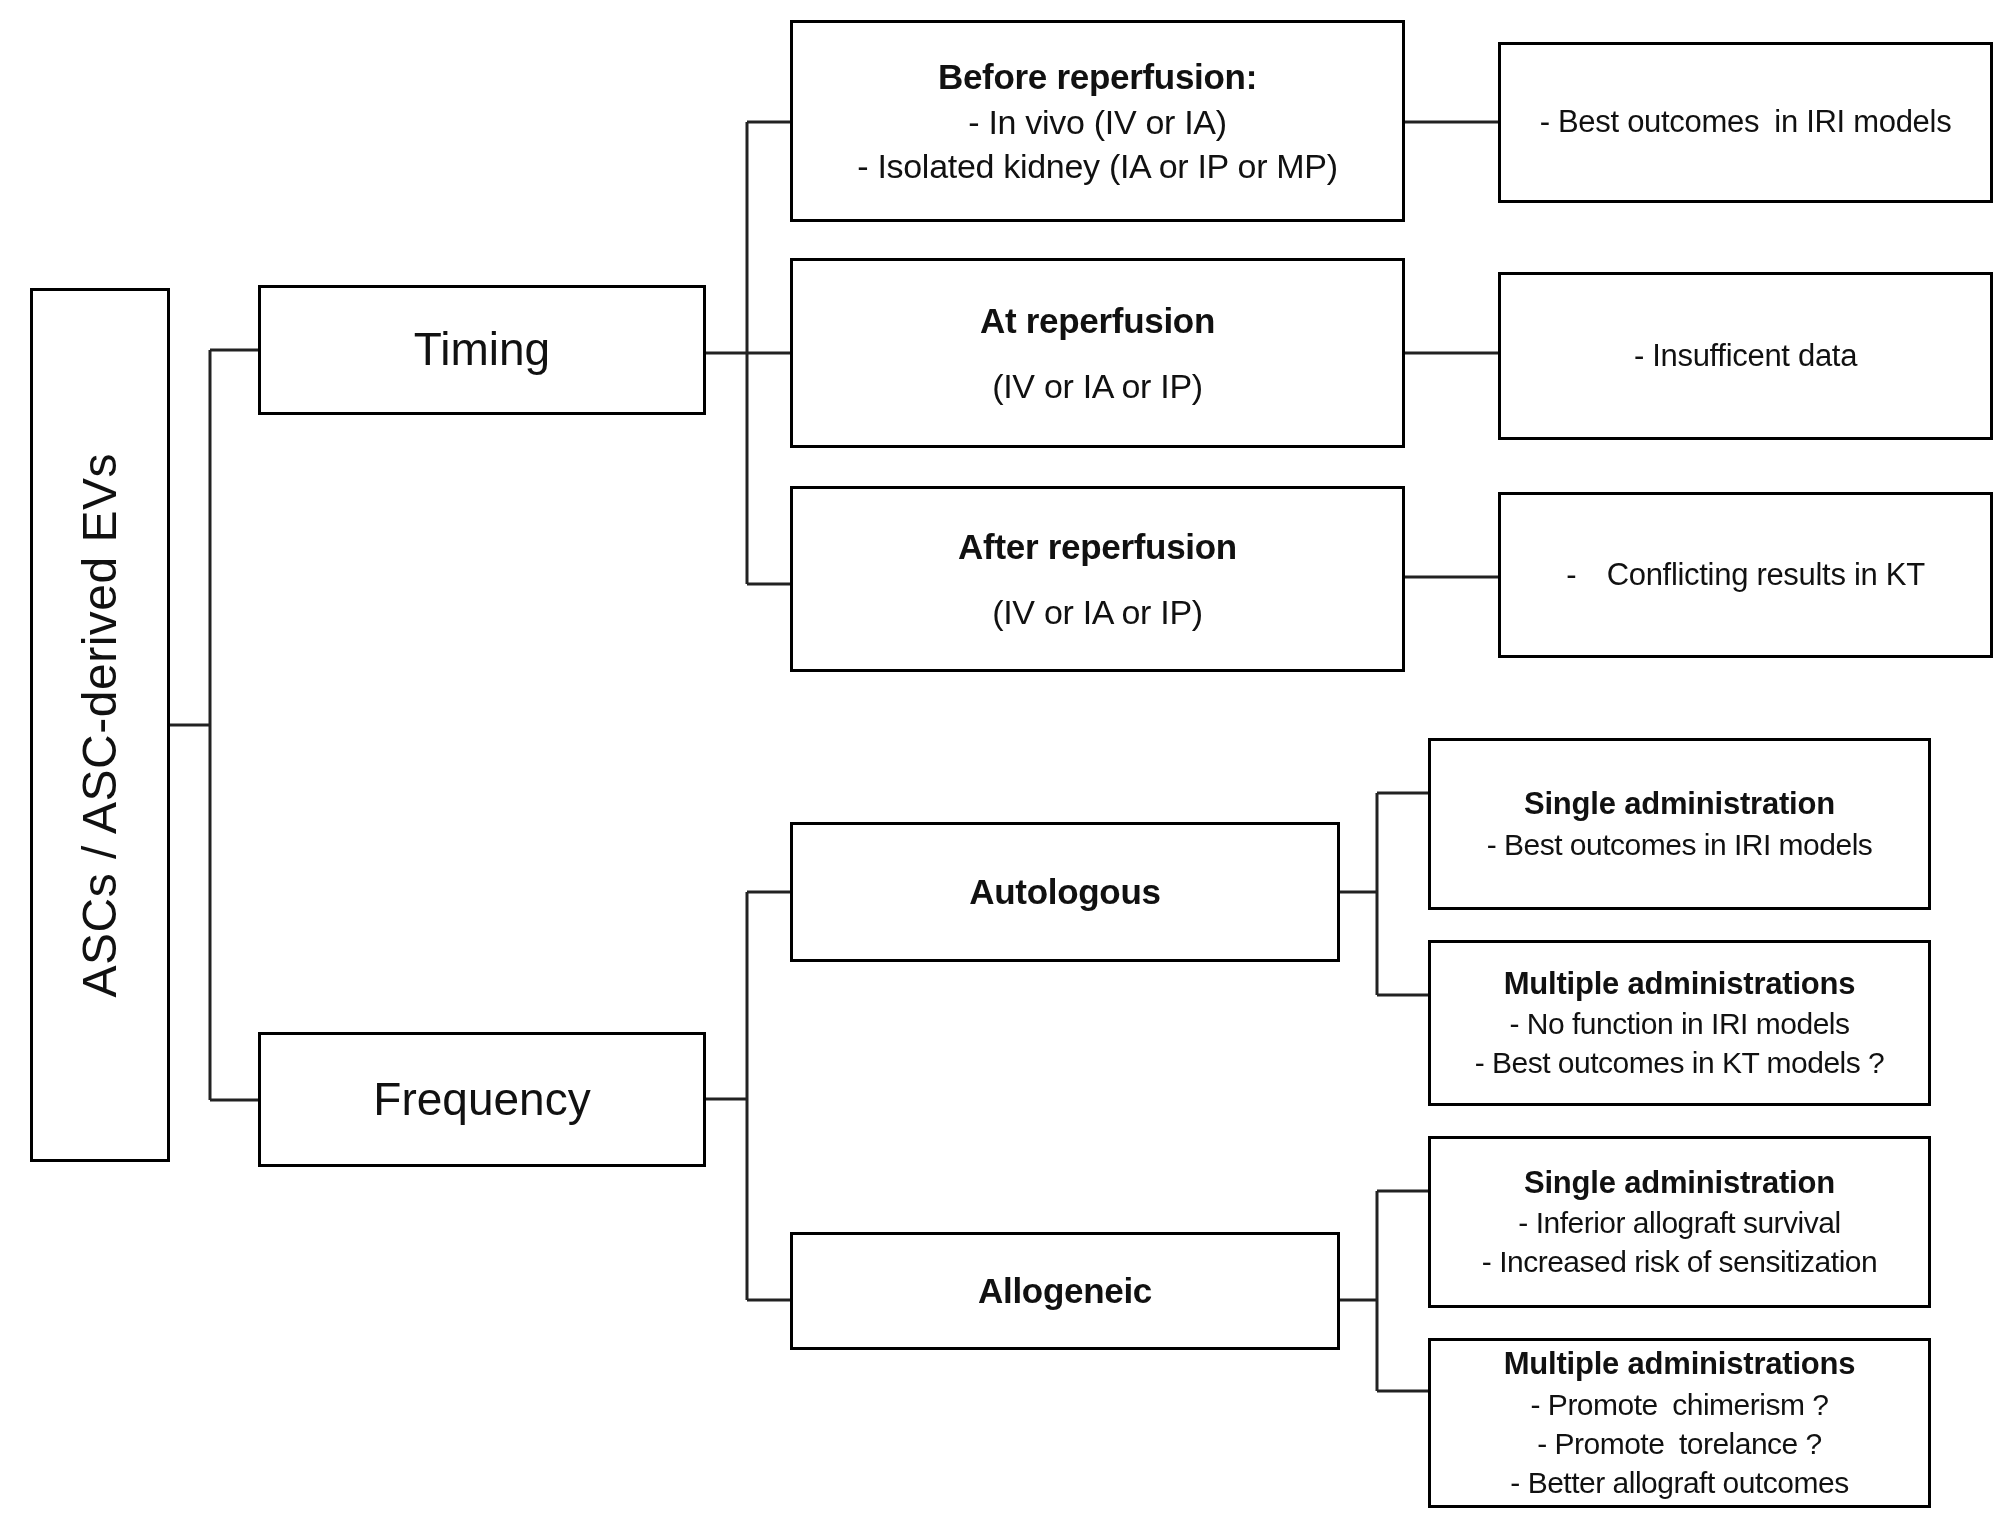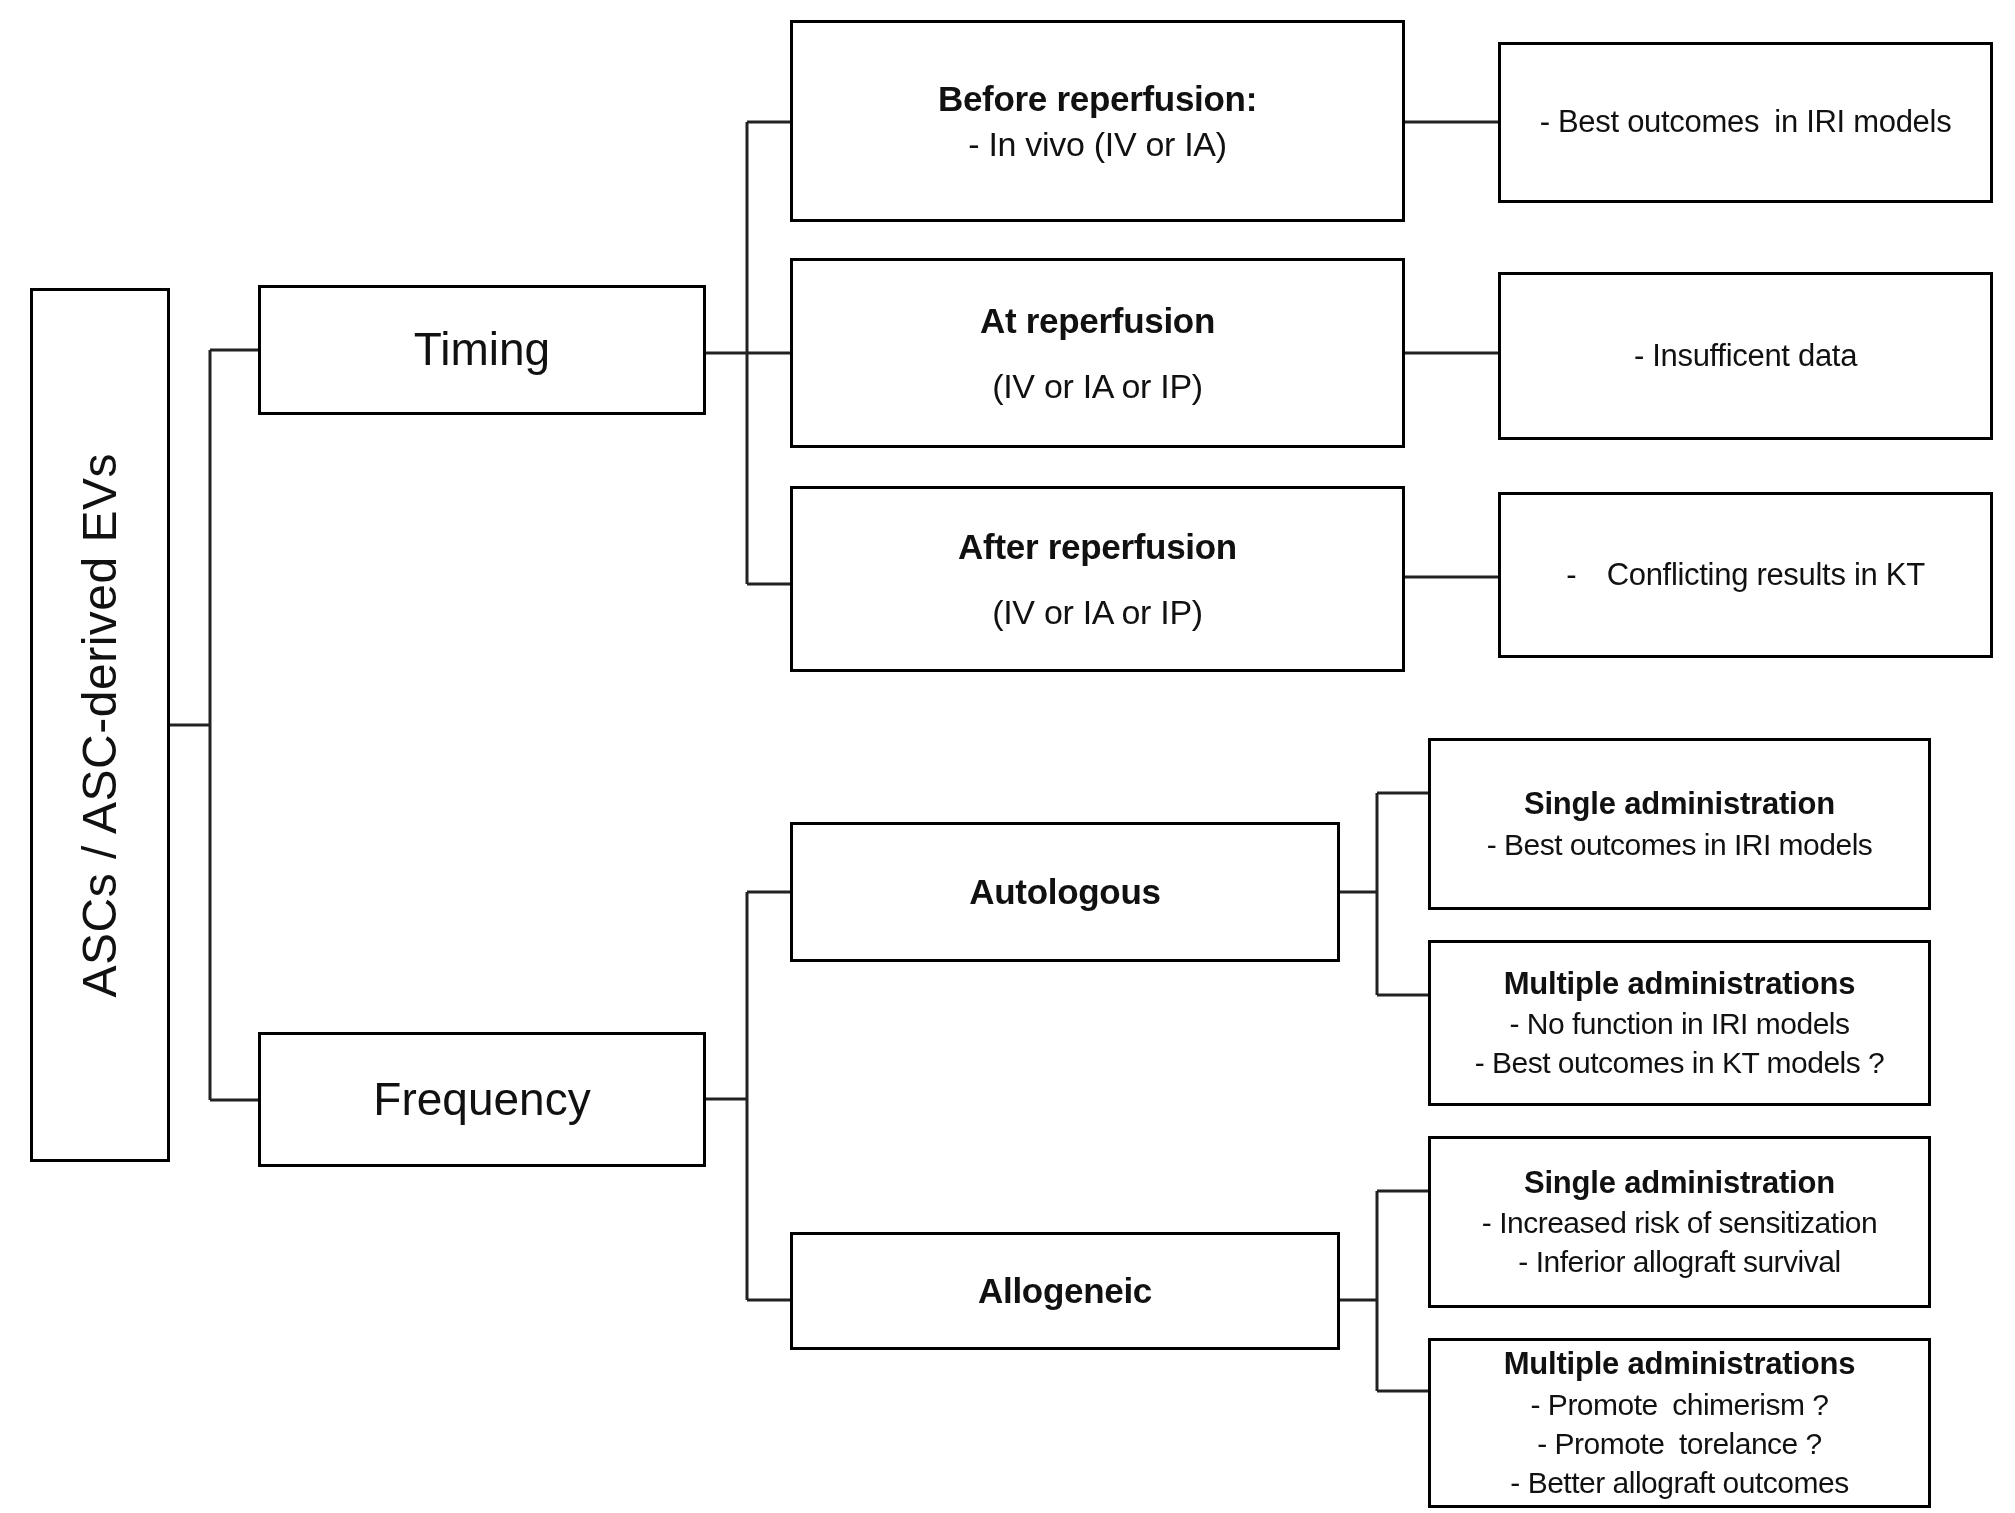--- a/index.html
+++ b/index.html
@@ -84,20 +84,21 @@
   <div class="node big" id="box-timing">
     <span>Timing</span>
   </div>
   <div class="node big" id="box-frequency">
     <span>Frequency</span>
   </div>
 
   <div class="node mid" id="box-before">
     <span class="node-title">Before reperfusion:</span>
     <span>- In vivo (IV or IA)</span>
+    <span>- Isolated kidney (IA or IP or MP)</span>
   </div>
   <div class="node mid gap18" id="box-at">
     <span class="node-title">At reperfusion</span>
     <span>(IV or IA or IP)</span>
   </div>
   <div class="node mid gap18" id="box-after">
     <span class="node-title">After reperfusion</span>
     <span>(IV or IA or IP)</span>
   </div>
 
@@ -122,22 +123,22 @@
     <span class="node-title">Single administration</span>
     <span>- Best outcomes in IRI models</span>
   </div>
   <div class="node sub" id="box-auto-multi">
     <span class="node-title">Multiple administrations</span>
     <span>- No function in IRI models</span>
     <span>- Best outcomes in KT models ?</span>
   </div>
   <div class="node sub" id="box-allo-single">
     <span class="node-title">Single administration</span>
+    <span>- Inferior allograft survival</span>
     <span>- Increased risk of sensitization</span>
-    <span>- Inferior allograft survival</span>
   </div>
   <div class="node sub" id="box-allo-multi">
     <span class="node-title">Multiple administrations</span>
     <span>- Promote chimerism ?</span>
     <span>- Promote torelance ?</span>
     <span>- Better allograft outcomes</span>
   </div>
 
 </div>
 

